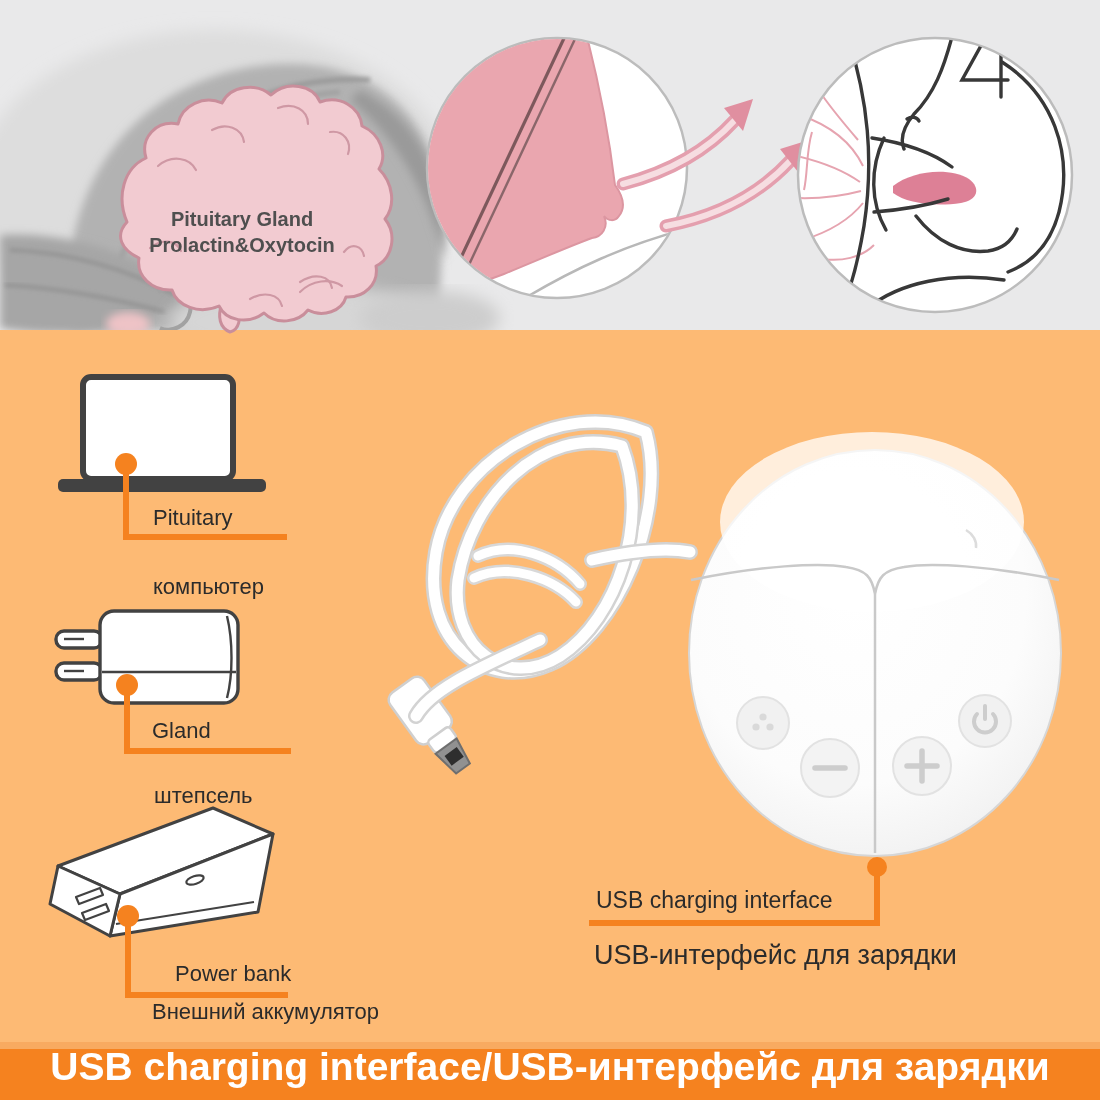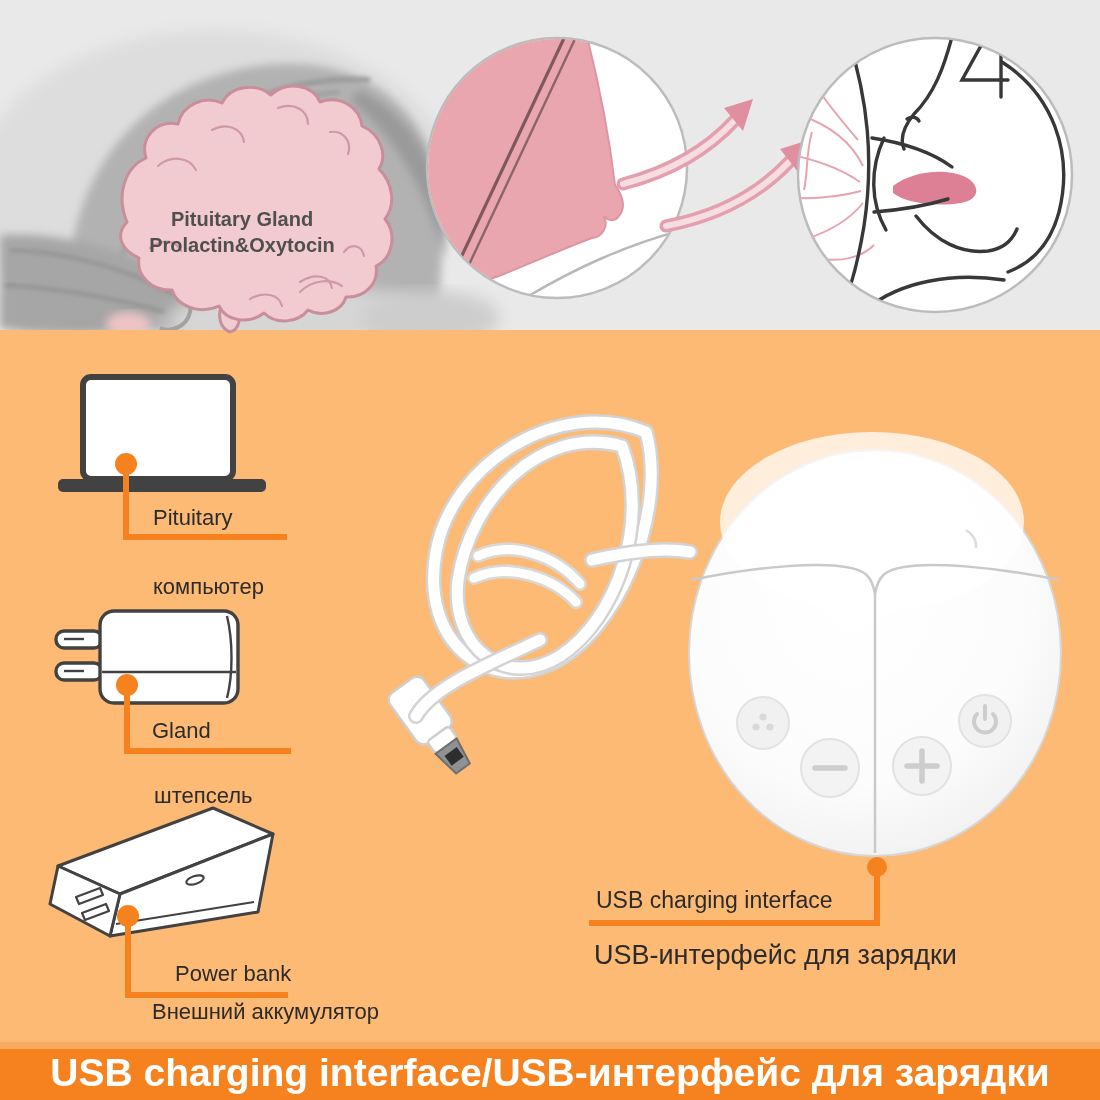--- a/index.html
+++ b/index.html
@@ -13,21 +13,21 @@
     position:absolute;left:112px;top:206px;width:260px;text-align:center;
     color:#4f4f4f;font-weight:700;font-size:20px;line-height:26px;
   }
   .banner{
     position:absolute;left:0;top:1042px;width:1100px;height:58px;
     background:#f5821f;display:flex;align-items:flex-end;justify-content:center;
   }
   .banner-strip{position:absolute;left:0;top:0;width:1100px;height:7px;background:#f8aa60;}
   .banner-text{
     color:#ffffff;font-weight:700;font-size:39px;letter-spacing:0px;
-    padding-bottom:5px;white-space:nowrap;
+    padding-bottom:11px;white-space:nowrap;
   }
 </style>
 </head>
 <body>
 
 <div id="stage">
 
   <svg class="scene" width="1100" height="1100" viewBox="0 0 1100 1100">
     <defs>
       <radialGradient id="devGrad" cx="0.44" cy="0.36" r="0.75">

